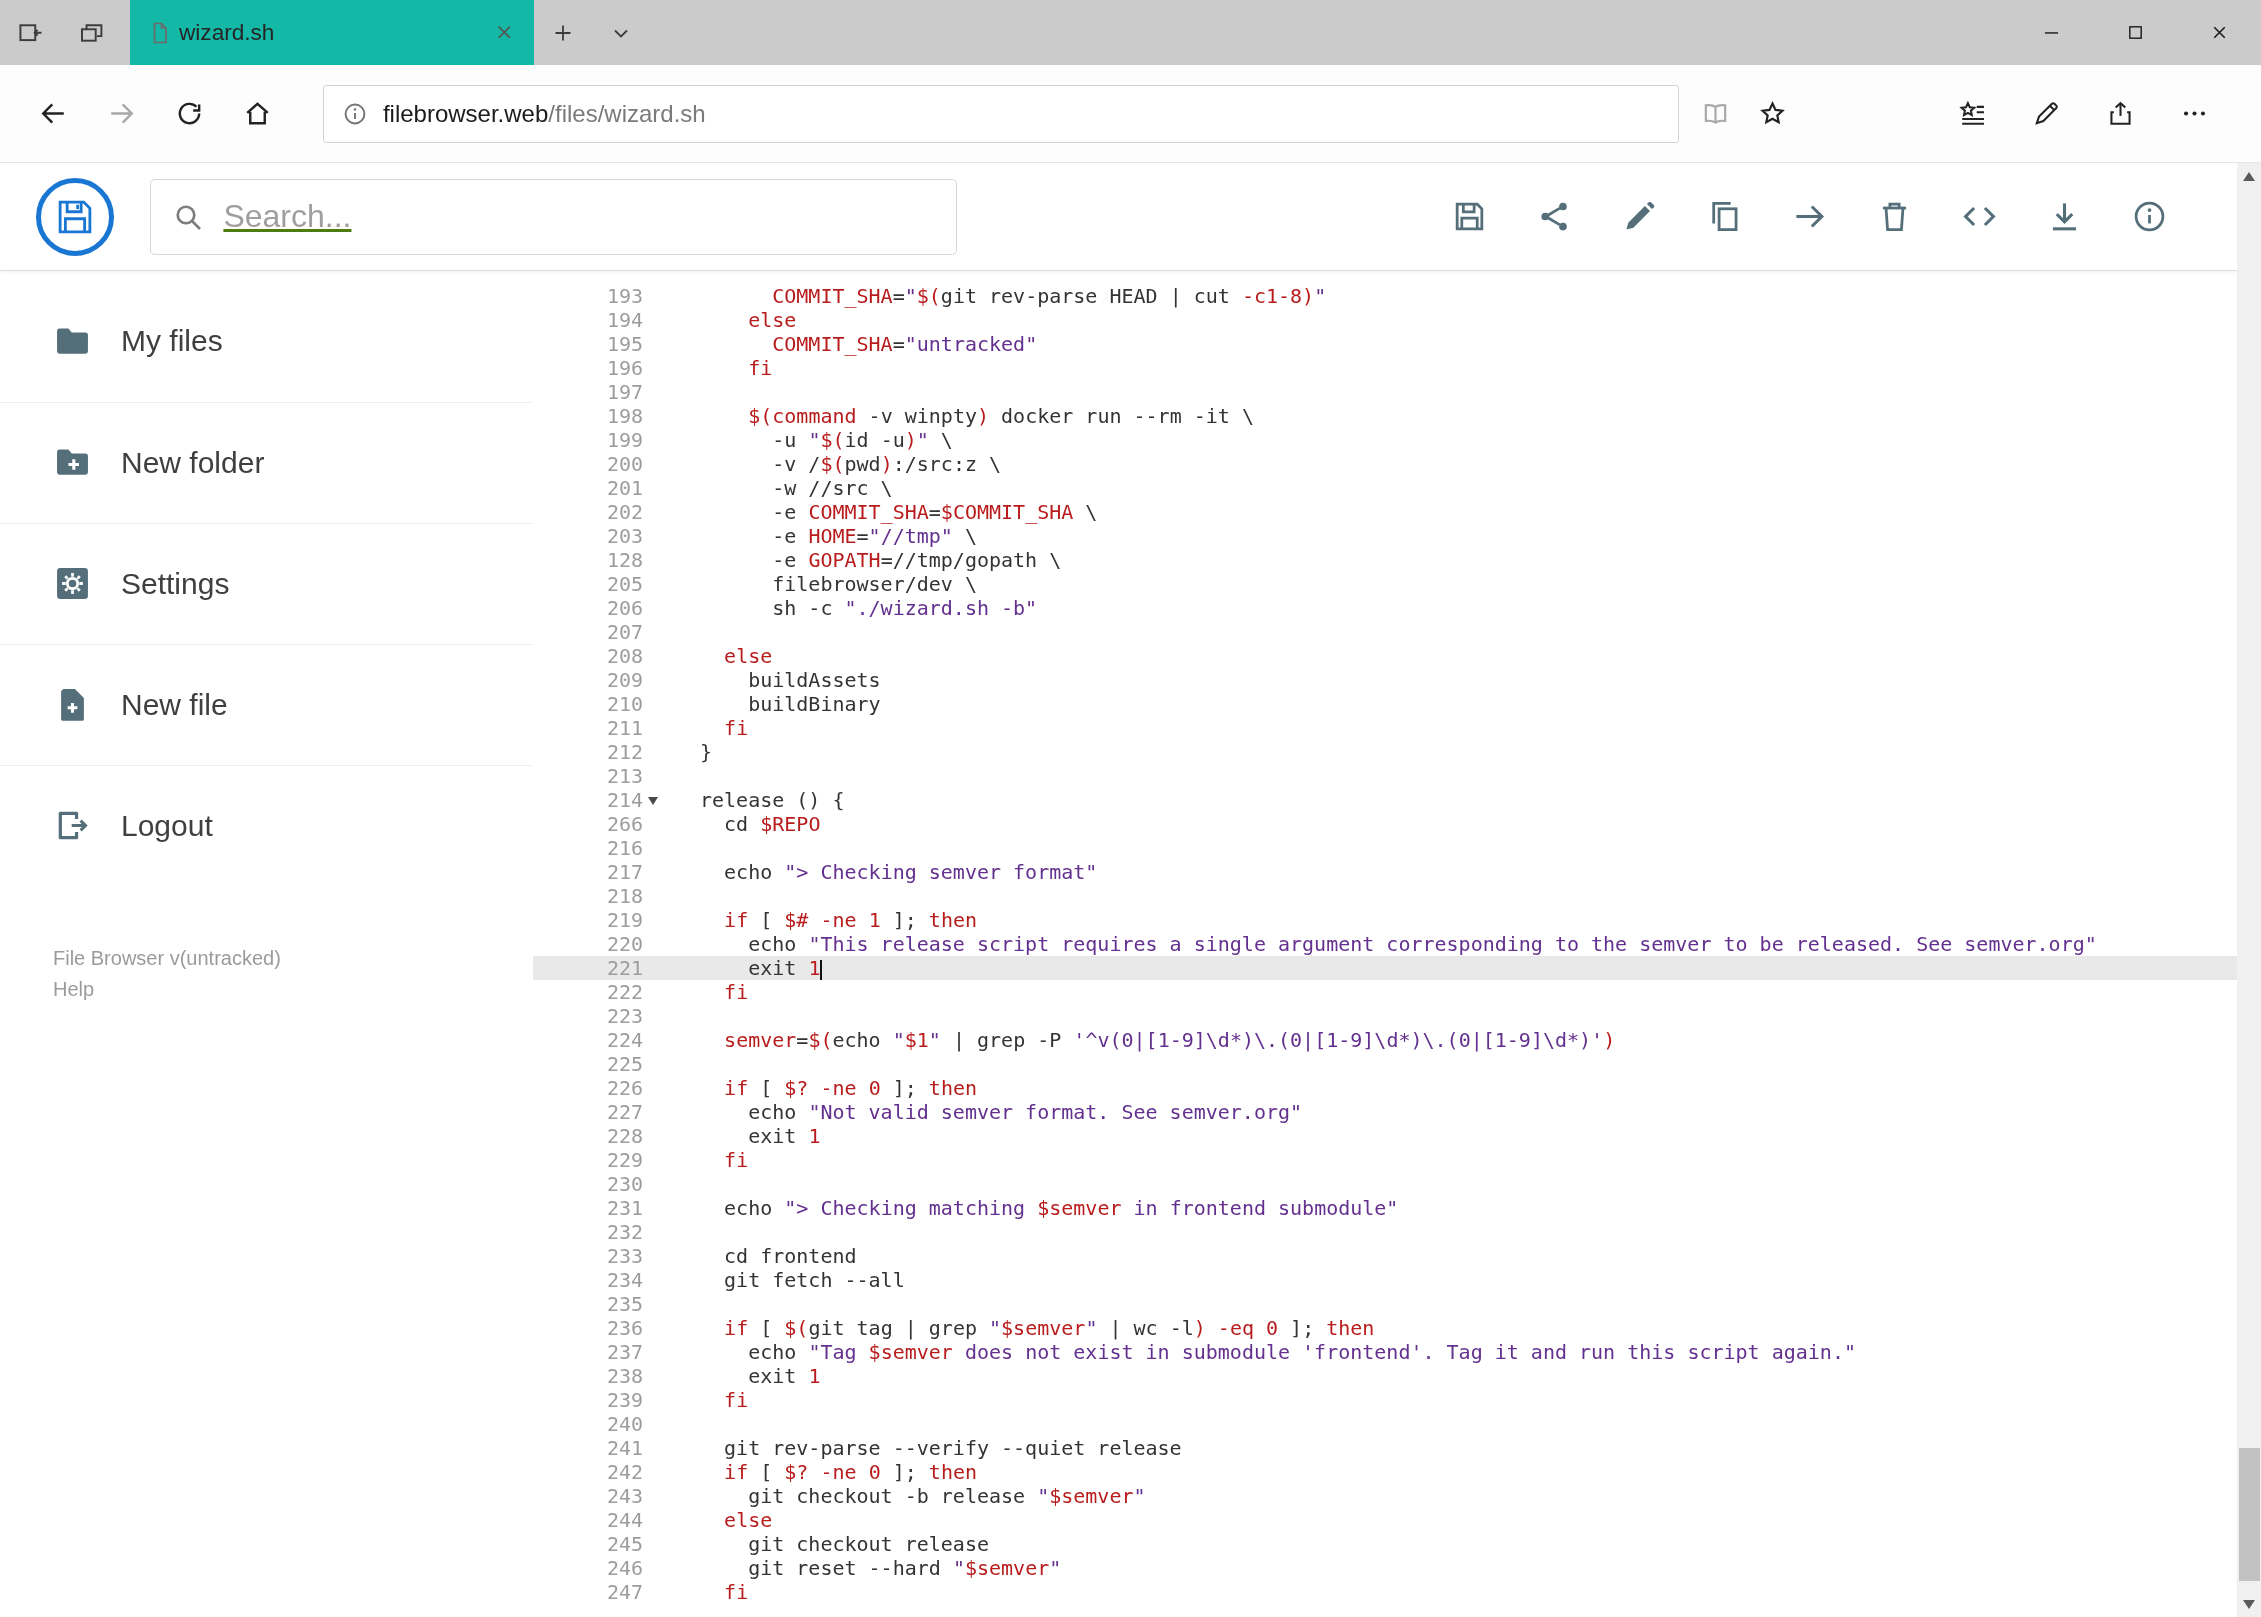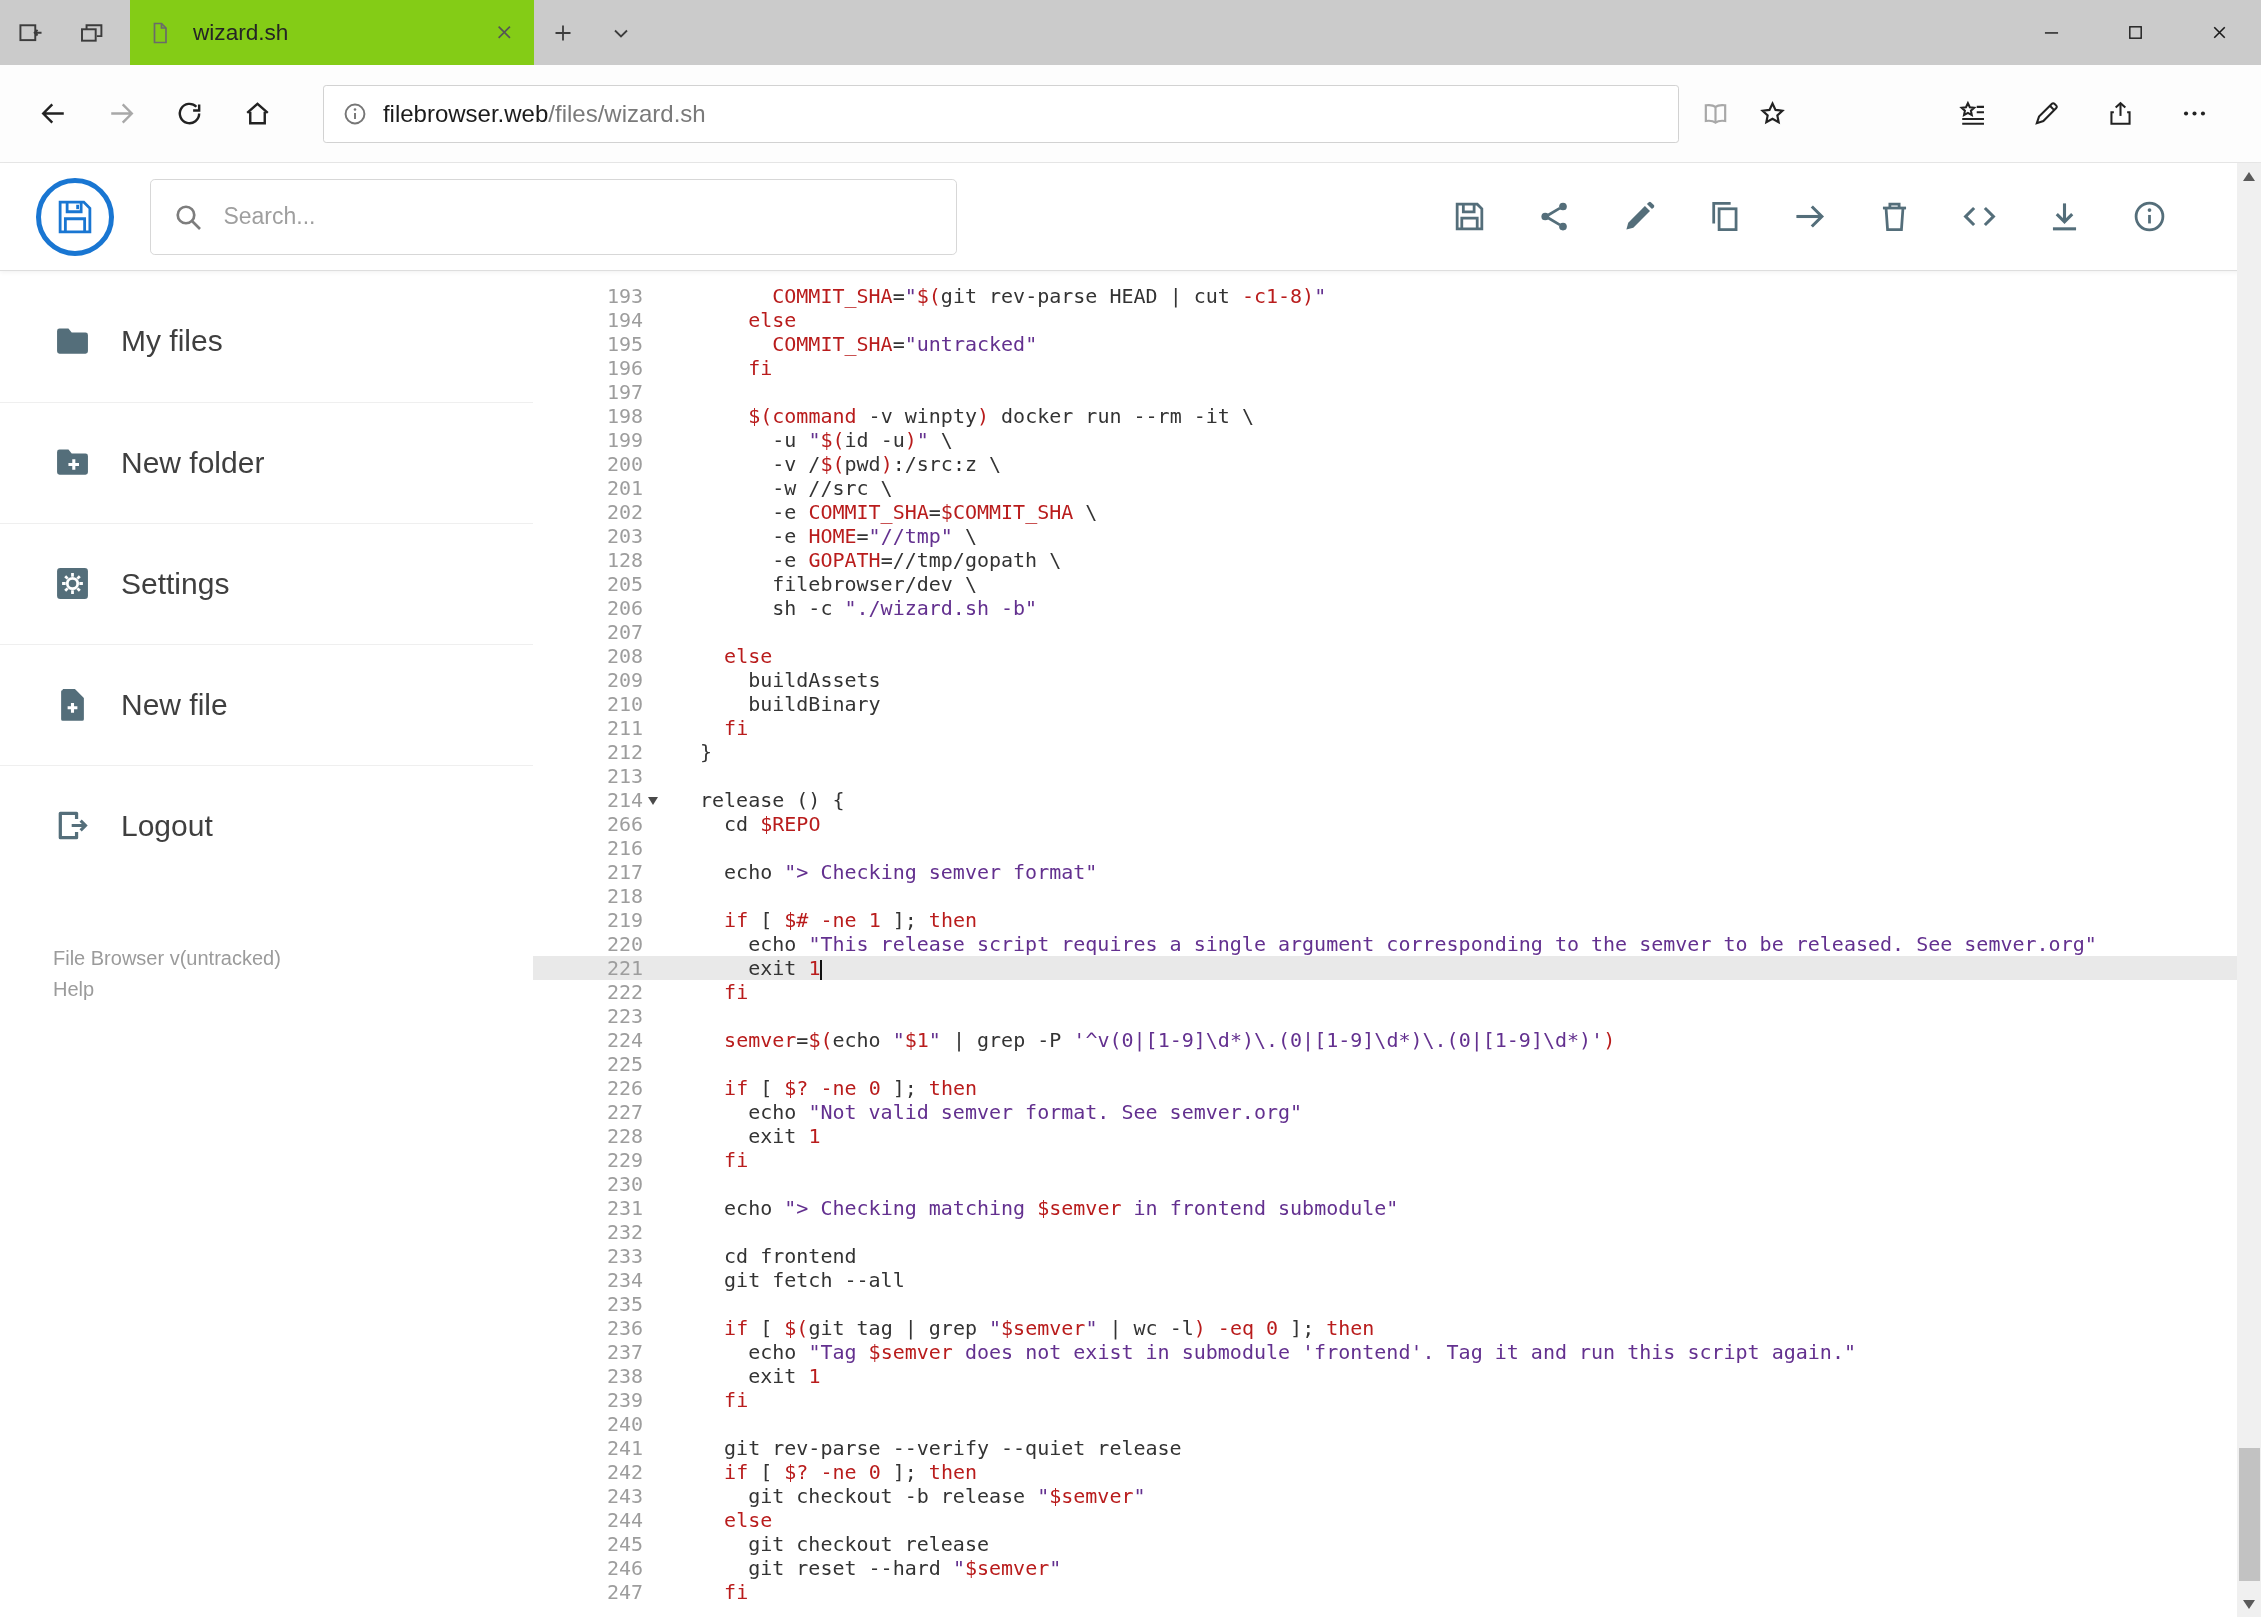--- a/index.html
+++ b/index.html
@@ -9,21 +9,21 @@
     font-family:"Liberation Sans", sans-serif;
     background:#ffffff; overflow:hidden; position:relative;
   }
   button { background:none; border:none; cursor:pointer; font-family:inherit; }
   [data-icon] svg, .tbtn svg, .sb-icon svg { width:100%; height:100%; display:block; }
 
   
   .tabbar { height:65px; background:#cbcbcb; display:flex; align-items:stretch; }
   .strip-btn { width:61px; display:flex; align-items:center; justify-content:center; color:#3c3c3c; }
   .strip-btn span { width:27.4px; height:27.4px; display:block; }
-  .tab { width:404px; margin-left:8px; background:#84cc16; display:flex; align-items:center; padding:0 18px; gap:21px; }
+  .tab { width:404px; margin-left:8px; background:#14b8a6; display:flex; align-items:center; padding:0 18px; gap:7px; }
   .tab-favicon { width:24px; height:24px; color:#6a6a6a; flex:none; }
   .tab-title { flex:1; font-size:22.6px; color:#252525; white-space:nowrap; overflow:hidden; }
   .tab-close { width:22.6px; height:22.6px; color:#555; flex:none; }
   .newtab-btn, .tabchev-btn { width:58px; display:flex; align-items:center; justify-content:center; color:#3c3c3c; }
   .newtab-btn span { width:24px; height:24px; display:block; }
   .tabchev-btn span { width:24px; height:24px; display:block; }
   .window-controls { margin-left:auto; display:flex; }
   .win-btn { width:84px; display:flex; align-items:center; justify-content:center; color:#1a1a1a; }
   .win-btn span { width:21px; height:21px; display:block; }
 
@@ -45,21 +45,21 @@
 
   
   .appheader { height:108px; background:#fff; display:flex; align-items:center; padding:0 36px; gap:36px;
                border-bottom:0.8px solid #dedede; box-shadow:0 1.6px 4.8px rgba(0,0,0,0.06); position:relative; z-index:2; }
   .logo { width:78px; height:78px; border-radius:50%; border:5.7px solid #1976d2; background:#fff; color:#1976d2;
           display:flex; align-items:center; justify-content:center; flex:none; }
   .logo span { width:42px; height:42px; display:block; }
   .searchbox { width:807px; height:76px; border:1.6px solid #d7d7d7; border-radius:4.8px; background:#fff;
                display:flex; align-items:center; gap:19.4px; padding:0 21px; flex:none; }
   .search-ic { width:32px; height:32px; color:#7d7d7d; flex:none; }
-  .searchbox input { flex:1; border:none; outline:none; font-size:23px; color:#0369a1; background:transparent; }
+  .searchbox input { flex:1; border:none; outline:none; font-size:32px; color:#4d7c0f; background:transparent;text-decoration:underline; }
   .searchbox input::placeholder { color:#9f9f9f; }
   .file-toolbar { margin-left:auto; display:flex; gap:48px; align-items:center; padding-right:57px; }
   .tbtn { width:37px; height:37px; color:#546e7a; flex:none; }
 
   
   .page-body { display:flex; height:1346px; background:#fff; }
   .sidebar { width:533px; flex:none; padding-top:9.7px; }
   .sb-item { height:121px; display:flex; align-items:center; gap:29px; padding-left:53px; }
   .sb-item + .sb-item { border-top:1.6px solid #efefef; }
   .sb-icon { width:39px; height:39px; color:#546e7a; flex:none; }

